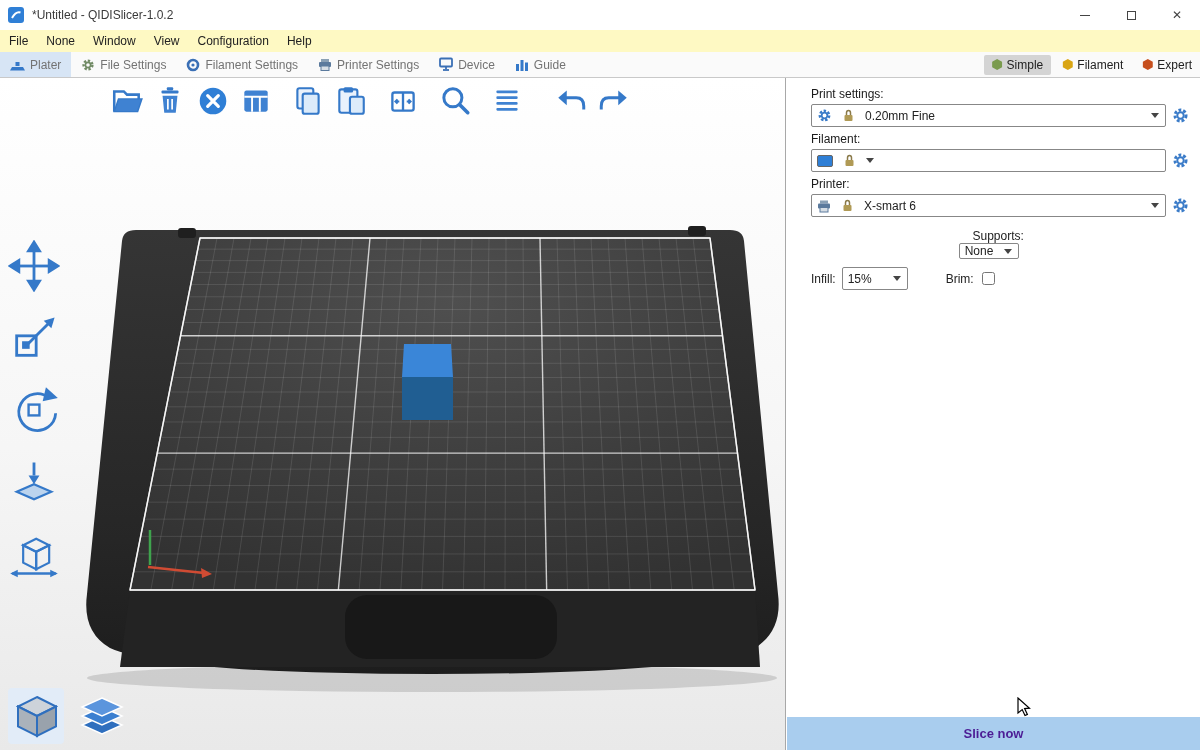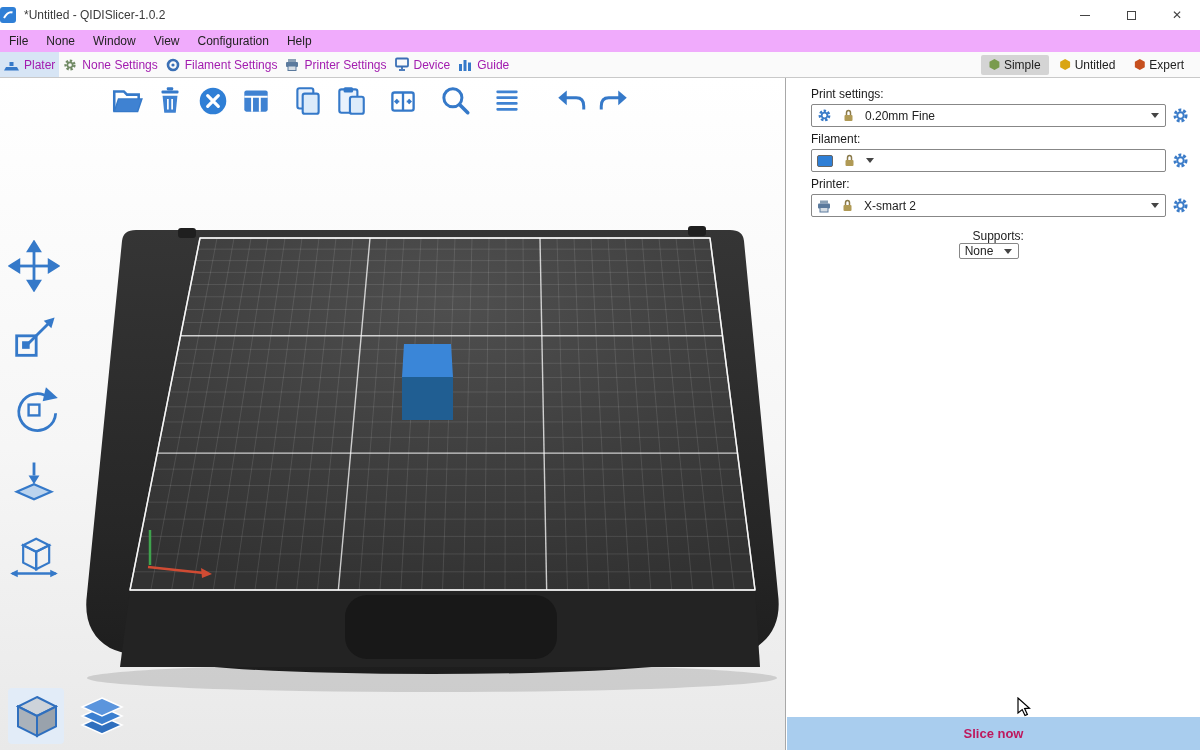--- a/index.html
+++ b/index.html
@@ -1,39 +1,39 @@
 <!DOCTYPE html>
 <html><head>
 <meta charset="utf-8">
 <style>
   * { margin:0; padding:0; box-sizing:border-box; }
   html,body { width:1200px; height:750px; overflow:hidden; }
   .app { position:relative; width:1200px; height:750px; background:#ffffff;
          font-family:"Liberation Sans", sans-serif; color:#222; }
 
   
-  .titlebar { height:30px; display:flex; align-items:center; 
+  .titlebar { height:30px; display:flex; align-items:center; padding-left:8px;
               font-size:12px; color:#3a3a3a; background:#fff; }
   .appicon { margin-right:8px; display:flex; }
   .wincontrols { margin-left:auto; display:flex; height:30px; }
   .winbtn { width:46px; height:30px; display:flex; align-items:center; justify-content:center;
             font-size:12px; color:#444; }
   .min-glyph { width:10px; height:1px; background:#444; }
   .max-glyph { width:9px; height:9px; border:1px solid #444; }
 
   
-  .menubar { height:22px; display:flex; align-items:center; font-size:12px; background:#f0abfc; }
+  .menubar { height:22px; display:flex; align-items:center; font-size:12px; background:#fef9c3; }
   .menuitem { padding:0 9px; height:22px; display:flex; align-items:center; }
 
   
   .tabbar { height:26px; display:flex; align-items:stretch; background:#fafafa;
             border-bottom:1px solid #c9c9c9; font-size:12px; }
-  .tab { display:flex; align-items:center; gap:5px; padding:0 4px; color:#a21caf; }
+  .tab { display:flex; align-items:center; gap:5px; padding:0 10px; color:#737373; }
   .tab.active { background:#d7e5f5; }
-  .modes { margin-left:auto; display:flex; align-items:center; gap:3px; padding-right:8px; }
+  .modes { margin-left:auto; display:flex; align-items:center; gap:3px; }
   .mode { display:flex; align-items:center; gap:4px; padding:3px 8px; border-radius:2px; }
   .mode.active { background:#d4d4d4; }
   .hex { width:11px; height:11px; display:inline-block;
          clip-path:polygon(50% 0,95% 25%,95% 75%,50% 100%,5% 75%,5% 25%); }
 
   
   .main { position:absolute; top:78px; left:0; width:1200px; height:672px; }
   .viewport { position:absolute; left:0; top:0; width:786px; height:672px;
               background:linear-gradient(180deg,#ffffff 0%,#f6f6f6 55%,#e9e9e9 100%);
               border-right:1px solid #a8a8a8; }
@@ -59,21 +59,21 @@
   .combo-arrow { width:0; height:0; border-left:4px solid transparent; border-right:4px solid transparent;
                  border-top:5px solid #444; }
   .gearbtn { background:transparent; border:none; padding:0; width:18px; height:18px; display:flex; }
   .swatch { width:16px; height:12px; border-radius:2px; border:1px solid #666; }
   .row2 { display:flex; align-items:center; margin-top:12px; font-size:12px;flex-direction:column; }
   .row3 { display:flex; align-items:center; margin-top:8px; font-size:12px; }
   .combo.tiny { flex:0 0 66px; }
   .brim-check { width:13px; height:13px; margin-left:8px; }
   .slice-btn { position:absolute; left:0; right:0; bottom:0; height:33px; background:#a9cdee;
                border:none; font-family:"Liberation Sans",sans-serif; font-size:13px; font-weight:bold;
-               color:#be185d; display:flex; align-items:center; justify-content:center; }
+               color:#4c1d95; display:flex; align-items:center; justify-content:center; }
   .cursor { position:absolute; left:1017px; top:697px; pointer-events:none; }
 </style>
 </head>
 <body>
 
 <div class="app">
 
   <div class="titlebar">
     <span class="appicon">
       <svg width="16" height="16">
@@ -110,21 +110,21 @@
           <rect x="5.5" y="4" width="4" height="4" fill="#3579c9"></rect>
           <polygon points="2,9 13,9 15,12.5 0,12.5" fill="#3579c9"></polygon>
         </svg>
       <span>Plater</span>
     </div>
     <div class="tab">
       <svg width="14" height="14" viewBox="0 0 14 14">
           <circle cx="7" cy="7" r="4.4" fill="none" stroke="#708a64" stroke-width="2.4" stroke-dasharray="2.3 1.7"></circle>
           <circle cx="7" cy="7" r="2.6" fill="none" stroke="#708a64" stroke-width="1.6"></circle>
         </svg>
-      <span>None Settings</span>
+      <span>File Settings</span>
     </div>
     <div class="tab">
       <svg width="14" height="14">
           <circle cx="7" cy="7" r="5" fill="none" stroke="#3a6fb5" stroke-width="2.6"></circle>
           <circle cx="7" cy="7" r="1.6" fill="#3a6fb5"></circle>
         </svg>
       <span>Filament Settings</span>
     </div>
     <div class="tab">
       <svg width="14" height="15">
@@ -151,21 +151,21 @@
       <span>Guide</span>
     </div>
 
     <div class="modes">
       <div class="mode active">
         <span class="hex" style="background:#7a9b4e"></span>
         <span>Simple</span>
       </div>
       <div class="mode">
         <span class="hex" style="background:#d9a514"></span>
-        <span>Untitled</span>
+        <span>Filament</span>
       </div>
       <div class="mode">
         <span class="hex" style="background:#c64f1e"></span>
         <span>Expert</span>
       </div>
     </div>
   </div>
 
   <div class="main">
 
@@ -457,39 +457,48 @@
         <div class="combo">
           <svg width="14" height="14">
               <rect x="3" y="1.5" width="8" height="3" fill="#8aa0b5"></rect>
               <rect x="1" y="4.5" width="12" height="5" rx="1" fill="#5b7a9d"></rect>
               <rect x="3" y="8.5" width="8" height="4.5" fill="#d7dee5" stroke="#5b7a9d"></rect>
             </svg>
           <svg width="11" height="13">
               <path d="M3.5 6 V3.8 Q3.5 1.5 5.5 1.5 Q7.5 1.5 7.5 3.8 V6" fill="none" stroke="#8a7a4a" stroke-width="1.5"></path>
               <rect x="1.5" y="6" width="8" height="6" rx="1" fill="#b09a55"></rect>
             </svg>
-          <span class="combo-val">X-smart 2</span>
+          <span class="combo-val">X-smart 6</span>
           <span class="combo-arrow"></span>
         </div>
         <button class="gearbtn">
           <svg width="17" height="17" viewBox="0 0 16 16">
               <circle cx="8" cy="8" r="5.2" fill="none" stroke="#3a7bc8" stroke-width="2.8" stroke-dasharray="2.6 1.8"></circle>
               <circle cx="8" cy="8" r="3" fill="none" stroke="#3a7bc8" stroke-width="1.8"></circle>
             </svg>
         </button>
       </div>
 
       <div class="row2">
         <span style="width:56px">Supports:</span>
         <div class="combo" style="margin-right:23px">
           <span class="combo-val">None</span>
           <span class="combo-arrow"></span>
         </div>
       </div>
 
+      <div class="row3">
+        <span>Infill:</span>
+        <div class="combo tiny" style="margin-left:6px">
+          <span class="combo-val">15%</span>
+          <span class="combo-arrow"></span>
+        </div>
+        <span style="margin-left:38px">Brim:</span>
+        <input type="checkbox" class="brim-check" style="">
+      </div>
 
       <button class="slice-btn">Slice now</button>
     </div>
   </div>
 
   <svg class="cursor" width="14" height="20">
     <path d="M1 1 L1 16 L5.2 12.6 L8 18.5 L10.4 17.4 L7.6 11.6 L12.5 11.2 Z" fill="#fff" stroke="#000" stroke-width="1.2"></path>
   </svg>
 </div>
 

